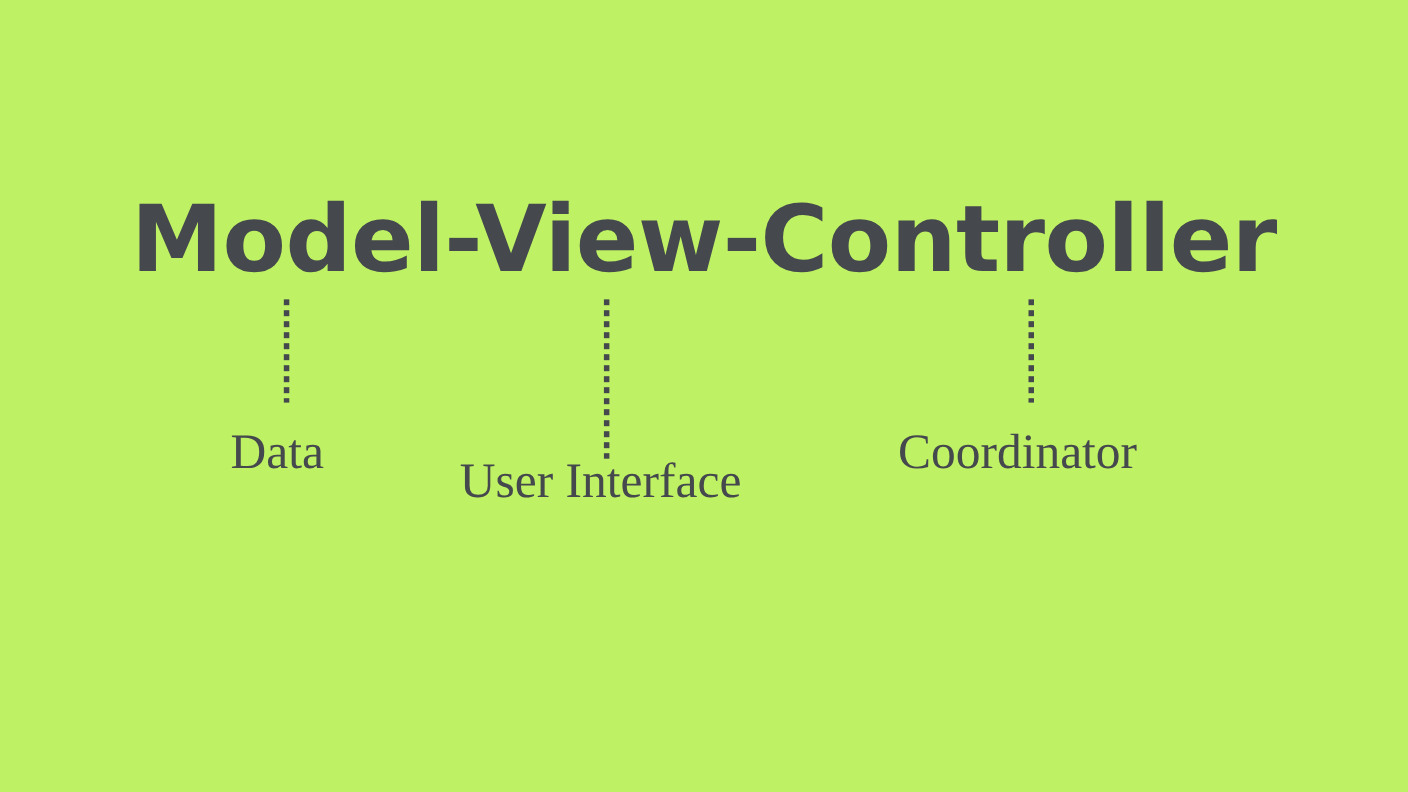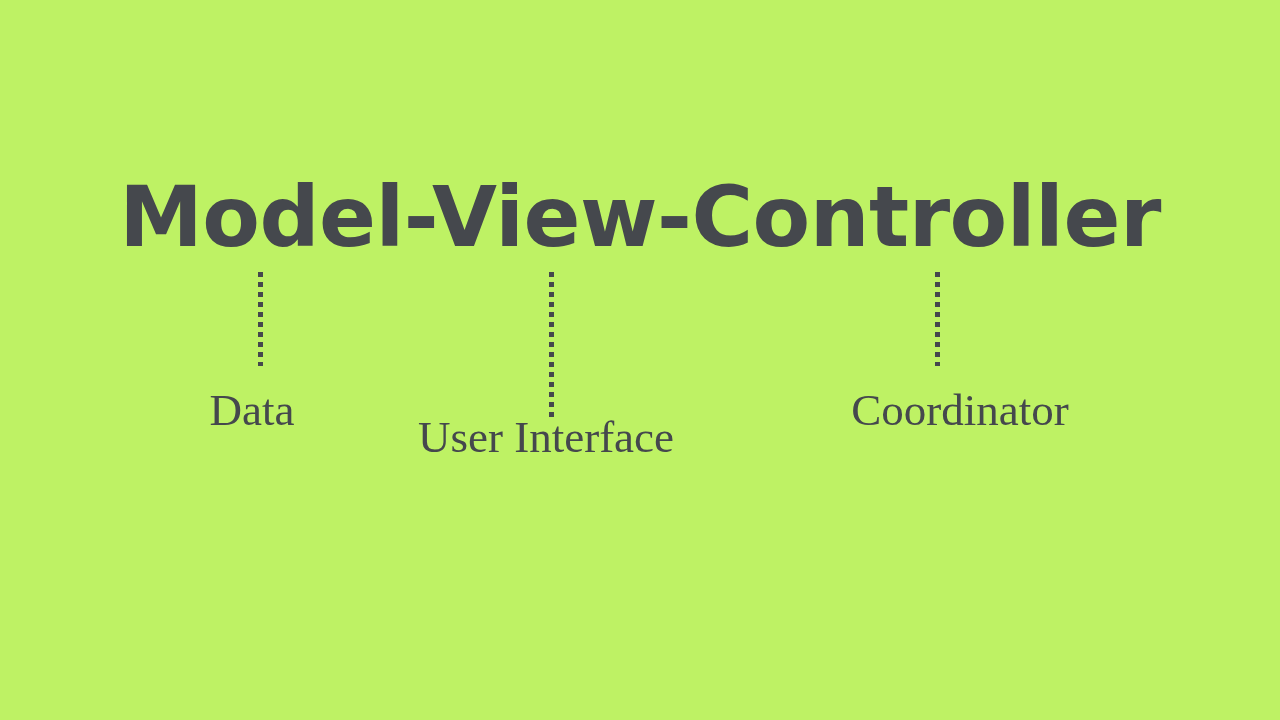--- a/index.html
+++ b/index.html
@@ -87,21 +87,21 @@
 
   #label-data {
     left: 252px;
     top: 388px;
   }
   #label-user-interface {
     left: 546px;
     top: 415px;
   }
   #label-coordinator {
-    left: 960px;
+    left: 925px;
     top: 388px;
   }
 </style>
 </head>
 <body>
 
 <div class="slide">
 
   <div class="title">Model-View-Controller</div>
 

